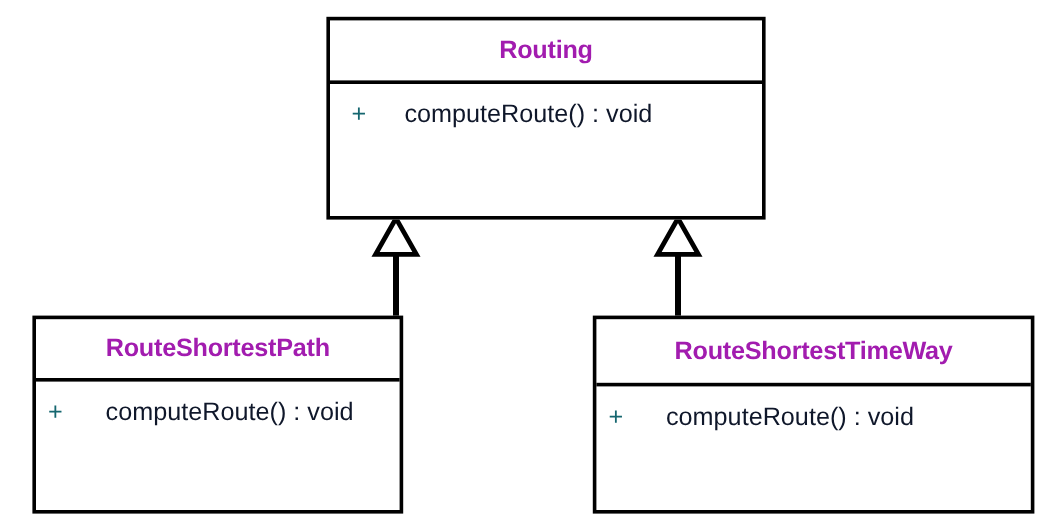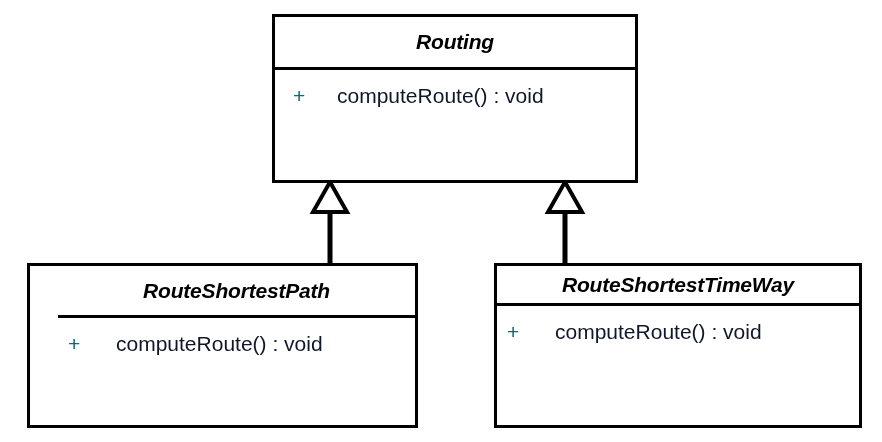--- a/index.html
+++ b/index.html
@@ -29,24 +29,23 @@
   }
   .uml-title-row {
     box-sizing: border-box;
     display: flex;
     align-items: center;
     justify-content: center;
     border-bottom: 3px solid #000000;
   }
   .uml-title {
     font-weight: bold;
-    color: #000000;
+    color: #a21caf;
     letter-spacing: -0.2px;
     white-space: nowrap;
-    font-style: italic;
   }
   .uml-members {
     box-sizing: border-box;
     display: block;
     padding-top: 14px;
   }
   .uml-member {
     display: flex;
     align-items: baseline;
     color: #15666f;
@@ -71,38 +70,37 @@
   #class-routing .uml-title-row { height: 53px; }
   #class-routing .uml-title { font-size: 21px; }
   #class-routing .uml-members { padding-left: 18px; }
   #class-routing .uml-member { font-size: 21px; }
   #class-routing .uml-visibility { width: 44px; }
 
   
   #class-routeshortestpath {
     left: 27px;
     top: 263px;
-    width: 391px;
+    width: 309px;
     height: 165px;
-    padding-left: 28px;
   }
   #class-routeshortestpath .uml-title-row { height: 52px; }
   #class-routeshortestpath .uml-title { font-size: 21px; }
   #class-routeshortestpath .uml-members { padding-left: 10px; }
   #class-routeshortestpath .uml-member { font-size: 21px; }
   #class-routeshortestpath .uml-visibility { width: 48px; }
 
   
   #class-routeshortesttimeway {
     left: 494px;
     top: 263px;
     width: 368px;
     height: 165px;
   }
-  #class-routeshortesttimeway .uml-title-row { height: 40px; }
+  #class-routeshortesttimeway .uml-title-row { height: 56px; }
   #class-routeshortesttimeway .uml-title { font-size: 21px; }
   #class-routeshortesttimeway .uml-members { padding-left: 10px; }
   #class-routeshortesttimeway .uml-member { font-size: 21px; }
   #class-routeshortesttimeway .uml-visibility { width: 48px; }
 
   
   .generalization {
     position: absolute;
     left: 0;
     top: 0;

